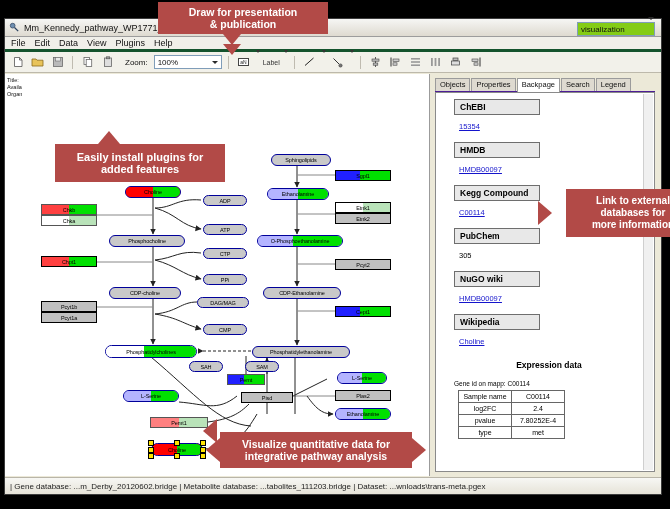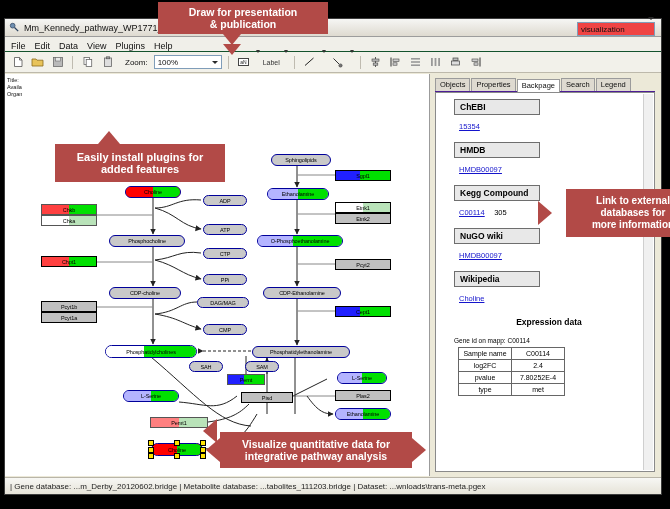--- a/index.html
+++ b/index.html
@@ -10,42 +10,42 @@
   
   .app-window{position:absolute;left:4px;top:18px;width:658px;height:477px;
       background:#ece9d8;border:1px solid #3c3c3c;box-sizing:border-box;}
 
   .titlebar{height:18px;background:linear-gradient(#f6f6f4,#dedad0);
       border-bottom:1px solid #9c9c9c;display:flex;align-items:center;
       padding:0 4px;box-sizing:border-box;}
   .titlebar .tb-icon{width:11px;height:11px;margin-right:4px;flex:0 0 auto;}
   .titlebar .tb-text{font-size:9px;color:#111;white-space:nowrap;overflow:hidden;}
 
-  .menubar{height:15px;background:#f0efe9;border-bottom:1px solid #14532d;
-      display:flex;align-items:flex-end;padding-left:6px;box-sizing:border-box;}
+  .menubar{height:15px;background:#f0efe9;border-bottom:3px solid #14532d;
+      display:flex;align-items:center;padding-left:6px;box-sizing:border-box;}
   .menubar span{font-size:9px;color:#111;margin-right:9px;white-space:nowrap;}
 
   .toolbar{height:21px;background:#f2f1ea;border-bottom:1px solid #bdb9ab;
       display:flex;align-items:center;padding-left:4px;box-sizing:border-box;gap:3px;}
   .tbtn{width:15px;height:15px;display:flex;align-items:center;justify-content:center;
       border:1px solid transparent;}
   .tsep{width:1px;height:13px;background:#bfbbb0;margin:0 3px;}
   .zoomlabel{font-size:8px;color:#111;margin:0 3px 0 6px;}
   .zoomcombo{width:68px;height:14px;background:#fff;border:1px solid #7f9db9;
       display:flex;align-items:center;box-sizing:border-box;}
   .zoomcombo .zv{font-size:8px;color:#111;padding-left:3px;flex:1;}
   .zoomcombo .arrow{width:12px;height:12px;display:flex;align-items:center;justify-content:center;}
   .caret{width:0;height:0;border-left:3px solid transparent;border-right:3px solid transparent;
       border-top:3px solid #2a2a2a;}
   .mini-caret{width:0;height:0;border-left:2.5px solid transparent;border-right:2.5px solid transparent;
       border-top:3px solid #333;margin-left:1px;}
   .tool-lbl{font-size:7px;color:#333;}
 
   
-  .viscombo{position:absolute;right:6px;top:3px;width:78px;height:14px;background:#ef4444;
+  .viscombo{position:absolute;right:6px;top:3px;width:78px;height:14px;background:#84cc16;
       border:1px solid #7f9db9;display:flex;align-items:center;box-sizing:border-box;}
   .viscombo .vv{font-size:8px;color:#111;padding-left:3px;flex:1;}
 
   
   .content{position:absolute;left:0;top:55px;right:0;bottom:18px;display:flex;}
 
   .canvas-pane{position:relative;width:424px;background:#ffffff;
       border-right:1px solid #9b9b9b;overflow:hidden;}
 
   .side-pane{position:relative;flex:1;background:#ece9d8;}
@@ -67,21 +67,21 @@
 
   .half{position:absolute;top:0;bottom:0;}
   .nlabel{position:relative;z-index:3;font-size:5.5px;}
 
   .handles span{position:absolute;width:4px;height:4px;background:#ffe400;border:1px solid #000;}
 
   svg.edges{position:absolute;left:0;top:0;width:424px;height:434px;pointer-events:none;}
 
   
   .tabstrip{position:absolute;left:5px;top:4px;right:6px;height:13px;
-      border-bottom:2px solid #4c1d95;display:flex;}
+      border-bottom:2px solid #4c1d95;display:flex;align-items:flex-end;}
   .tab{font-size:7.5px;color:#111;padding:1px 4px;border:1px solid #9b9b9b;
       border-bottom:none;background:#dedad0;margin-right:1px;line-height:10px;}
   .tab.active{background:#fff;position:relative;top:1px;padding-bottom:2px;}
 
   .backpage{position:absolute;left:5px;top:18px;right:6px;bottom:4px;
       background:#fff;border:1px solid #8a8a8a;overflow:hidden;}
   .bp-inner{position:absolute;left:8px;right:10px;top:6px;margin-left:10px;}
 
   .db-head{border:1px solid #6e6e6e;background:#e8e8e8;font-size:8.5px;font-weight:bold;
       color:#000;padding:2px 5px;width:86px;box-sizing:border-box;margin-top:9px;}
@@ -485,20 +485,21 @@
 
             <div class="db-head">ChEBI</div>
             <a class="db-link">15354</a>
 
             <div class="db-head">HMDB</div>
             <a class="db-link">HMDB00097</a>
 
             <div class="db-head">Kegg Compound</div>
             <a class="db-link">C00114</a>
 
+            <div class="db-head">PubChem</div>
             <span class="db-plain">305</span>
 
             <div class="db-head">NuGO wiki</div>
             <a class="db-link">HMDB00097</a>
 
             <div class="db-head">Wikipedia</div>
             <a class="db-link">Choline</a>
 
             <div class="expr-title">Expression data</div>
             <div class="gene-id">Gene id on mapp: C00114</div>

